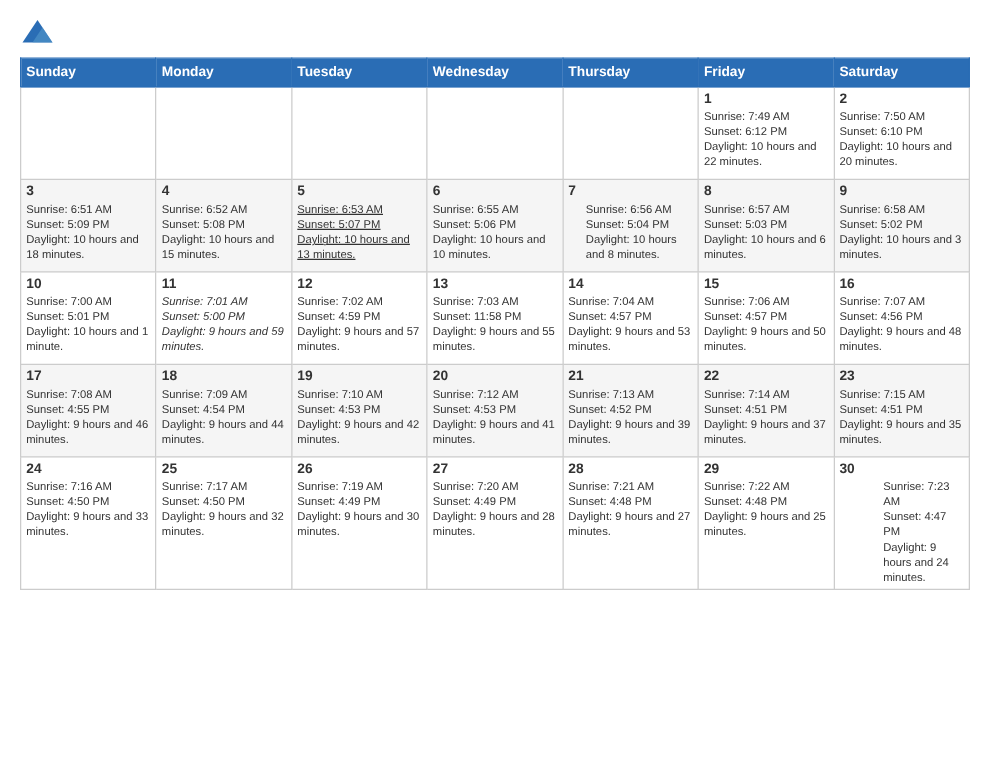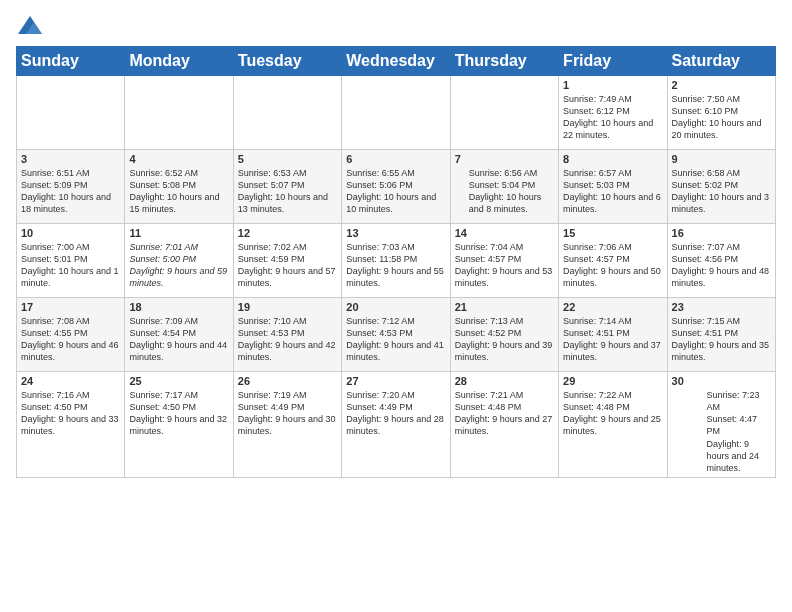--- a/index.html
+++ b/index.html
@@ -61,21 +61,21 @@
       width: 100%;
       border-collapse: collapse;
       margin-top: 6px;
       font-size: 10px;
     }
     .calendar thead tr th {
       background-color: #2a6db5;
       color: #fff;
       padding: 5px 4px;
       text-align: left;
-      font-size: 16px;
+      font-size: 11px;
       font-weight: bold;
       border: 1px solid #2a6db5;
     }
     .calendar tbody tr td {
       border: 1px solid #ccc;
       padding: 3px 4px;
       vertical-align: top;
       width: calc(100% / 7);
       height: 74px;
       background: #fff;
@@ -161,21 +161,21 @@
 Daylight: 10 hours and 18 minutes.</div>
           </td>
           <td>
             <span class="day-number">4</span>
             <div class="cell-content" style="white-space: pre-line;">Sunrise: 6:52 AM
 Sunset: 5:08 PM
 Daylight: 10 hours and 15 minutes.</div>
           </td>
           <td>
             <span class="day-number">5</span>
-            <div class="cell-content" style="white-space: pre-line;">Sunrise: 6:53 AM
+            <div class="cell-content" style="white-space: pre-line; text-decoration: underline;">Sunrise: 6:53 AM
 Sunset: 5:07 PM
 Daylight: 10 hours and 13 minutes.</div>
           </td>
           <td>
             <span class="day-number">6</span>
             <div class="cell-content" style="white-space: pre-line;">Sunrise: 6:55 AM
 Sunset: 5:06 PM
 Daylight: 10 hours and 10 minutes.</div>
           </td>
           <td>

